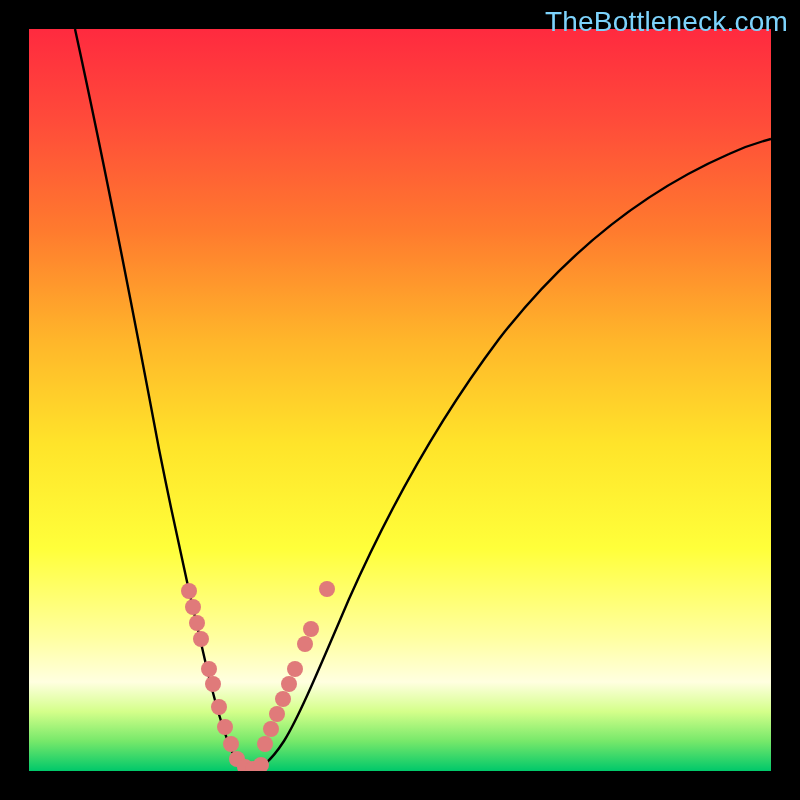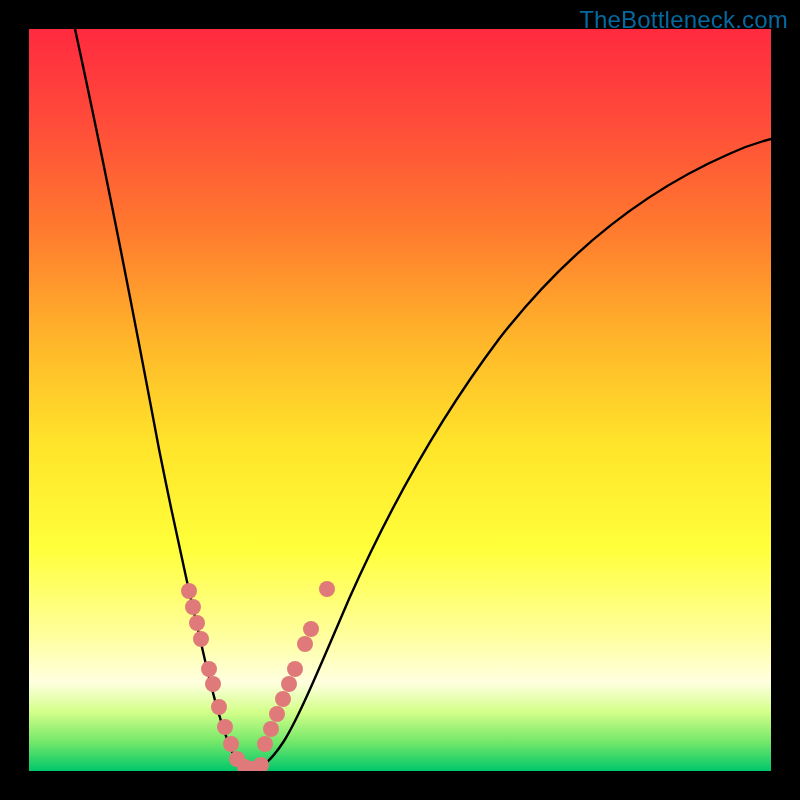--- a/index.html
+++ b/index.html
@@ -28,23 +28,23 @@
       #ffffe0 88%,
       #d4ff8a 92%,
       #76e86a 96%,
       #00c86a 100%
     );
   }
   .watermark {
     position: absolute;
     top: 6px;
     right: 12px;
-    font-size: 24px;
+    font-size: 28px;
     font-weight: 500;
-    color: #0369a1;
+    color: #7dd3fc;
     letter-spacing: 0.2px;
     z-index: 5;
     text-align: right;
   }
   svg.curve {
     position: absolute;
     left: 0;
     top: 0;
     width: 742px;
     height: 742px;

